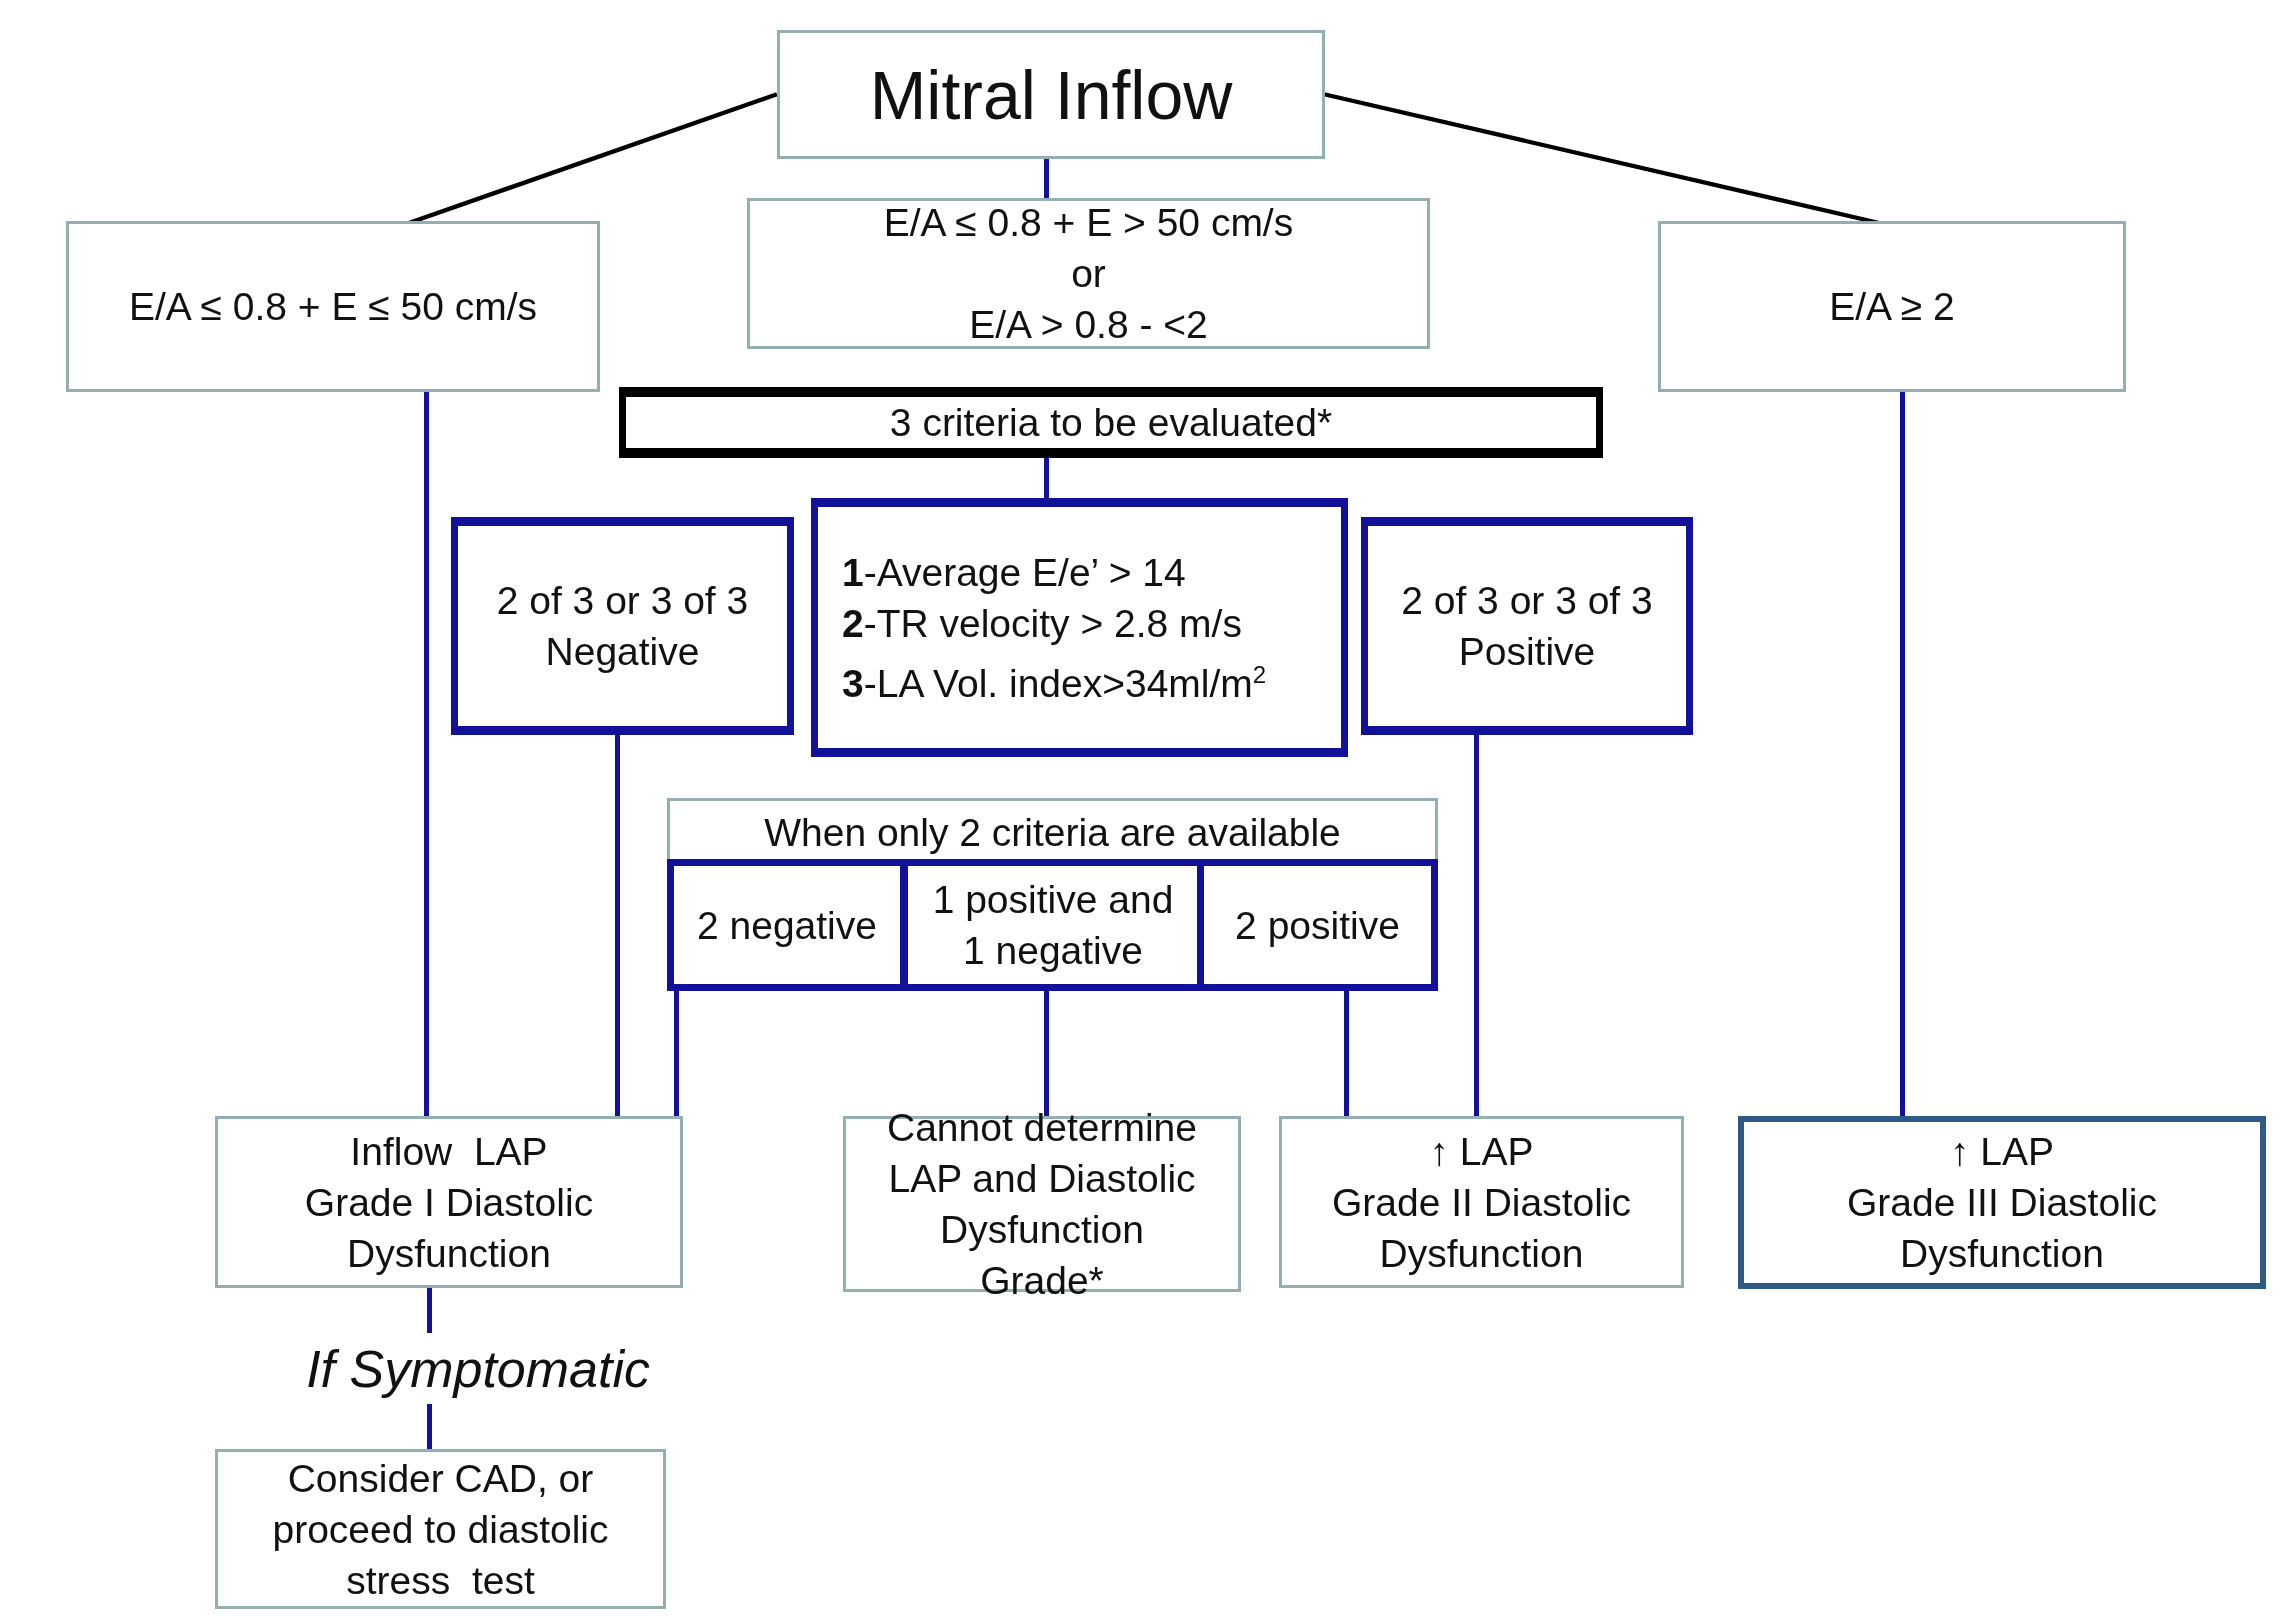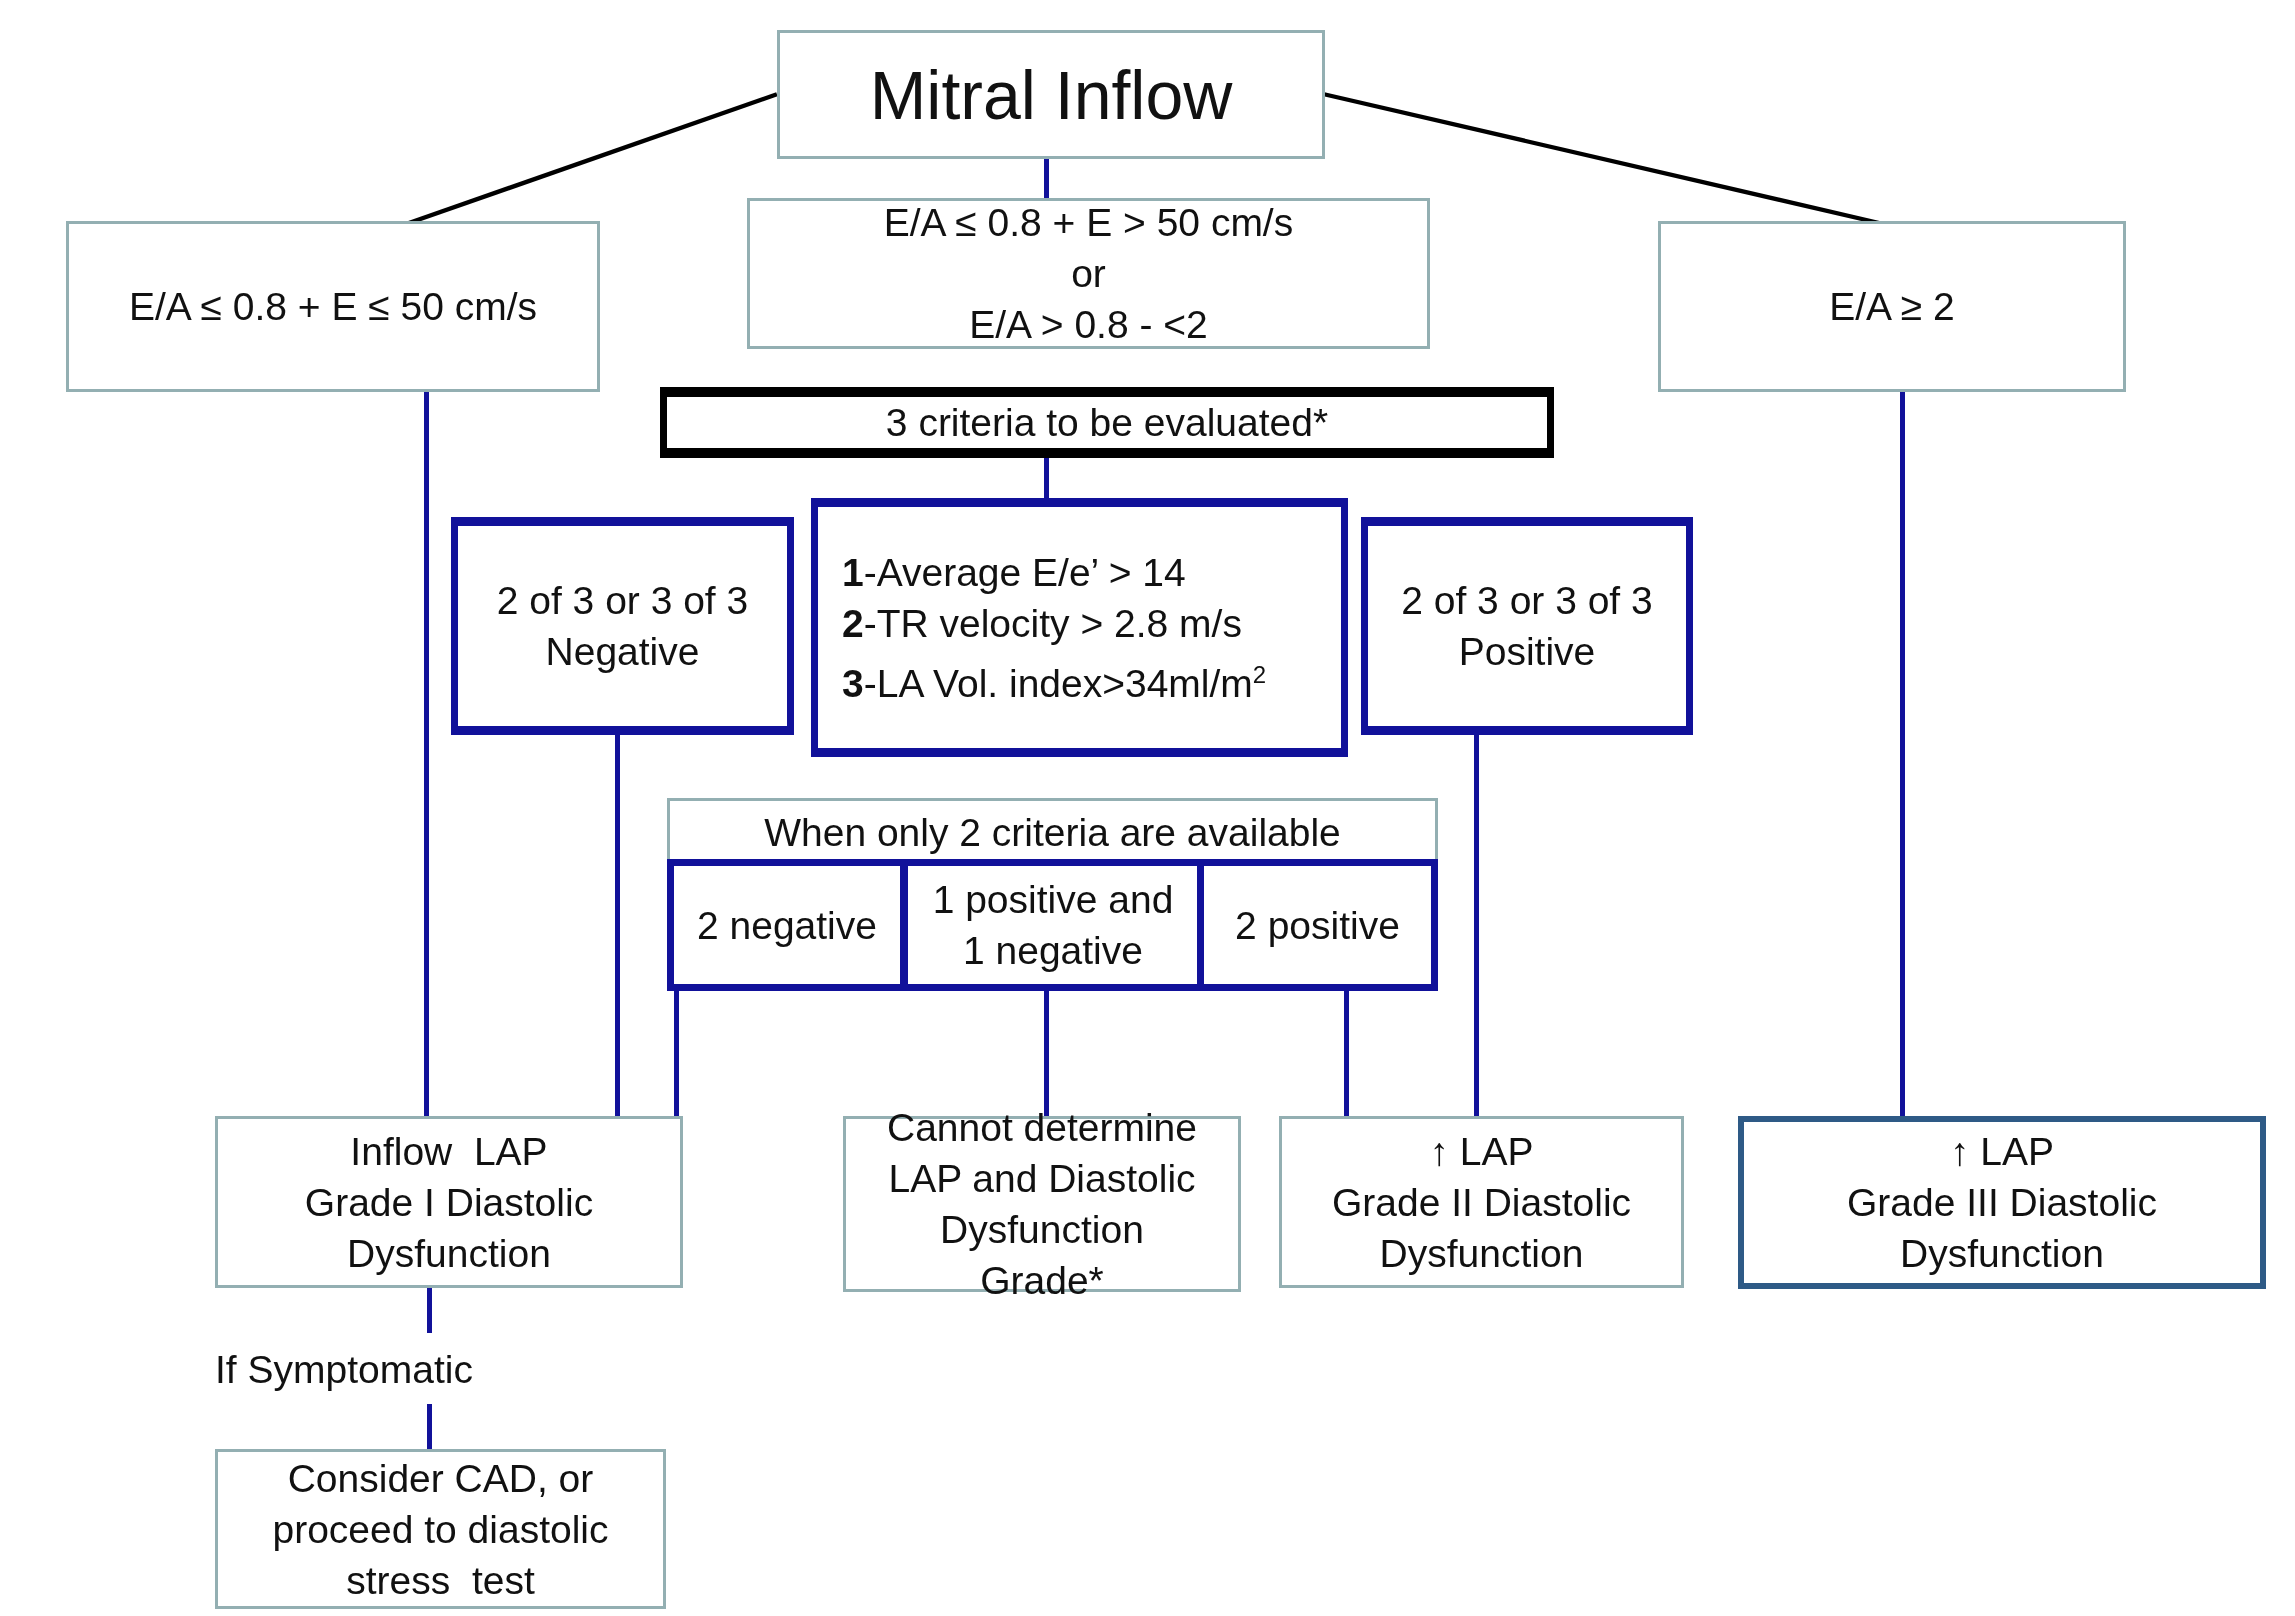--- a/index.html
+++ b/index.html
@@ -12,22 +12,22 @@
   .navy { border:7px solid #11119a; }
   .navy-thick { border-left:7px solid #11119a; border-right:7px solid #11119a;
                 border-top:9.6px solid #11119a; border-bottom:9.6px solid #11119a; }
   .black { border:7px solid #000; border-top-width:10.4px; border-bottom-width:10.4px; }
   .steel { border:6px solid #2e5a86; }
   .vline { position:absolute; width:5.2px; background:#11119a; }
   .line { display:block; white-space:pre; }
   .crit { align-items:flex-start; padding-left:24px; }
   .crit .num { font-weight:bold; }
   svg.conn { position:absolute; left:0; top:0; }
-  #ifsym { position:absolute; left:215px; width:435px; top:1344px; text-align:left;
-           font-size:39px; line-height:51px; }
+  #ifsym { position:absolute; left:215px; width:435px; top:1344px; text-align:right;
+           font-style:italic; font-size:52px; line-height:51px; }
 </style>
 </head>
 <body>
 
 <svg class="conn" width="2295" height="1617" viewBox="0 0 2638 1858">
   <line x1="893" y1="108" x2="470" y2="256" stroke="#000" stroke-width="5"></line>
   <line x1="1522" y1="108" x2="2160" y2="256" stroke="#000" stroke-width="5"></line>
 </svg>
 
 <div class="vline" style="left:1044px; top:158px; height:42px;"></div>
@@ -53,21 +53,21 @@
 <div class="box grey" style="left:747px; top:198px; width:683px; height:151px;">
   <span class="line">E/A ≤ 0.8 + E &gt; 50 cm/s</span>
   <span class="line">or</span>
   <span class="line">E/A &gt; 0.8 - &lt;2</span>
 </div>
 
 <div class="box grey" style="left:1646px; top:221px; width:468px; height:171px;margin-left:12px;">
   <span>E/A ≥ 2</span>
 </div>
 
-<div class="box black" style="left:619px; top:387px; width:894px; height:71px;margin-left:41px;">
+<div class="box black" style="left:619px; top:387px; width:984px; height:71px;">
   <span>3 criteria to be evaluated*</span>
 </div>
 
 <div class="box navy-thick" style="left:451px; top:517px; width:343px; height:218px;">
   <span class="line">2 of 3 or 3 of 3</span>
   <span class="line">Negative</span>
 </div>
 
 <div class="box navy-thick crit" style="left:811px; top:498px; width:537px; height:259px;">
   <span class="line"><span class="num">1</span><span>-Average E/e’ &gt; 14</span></span>

